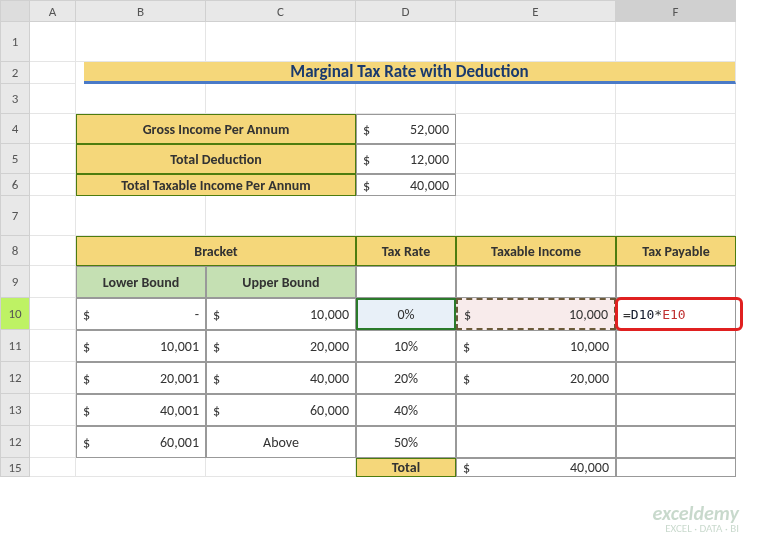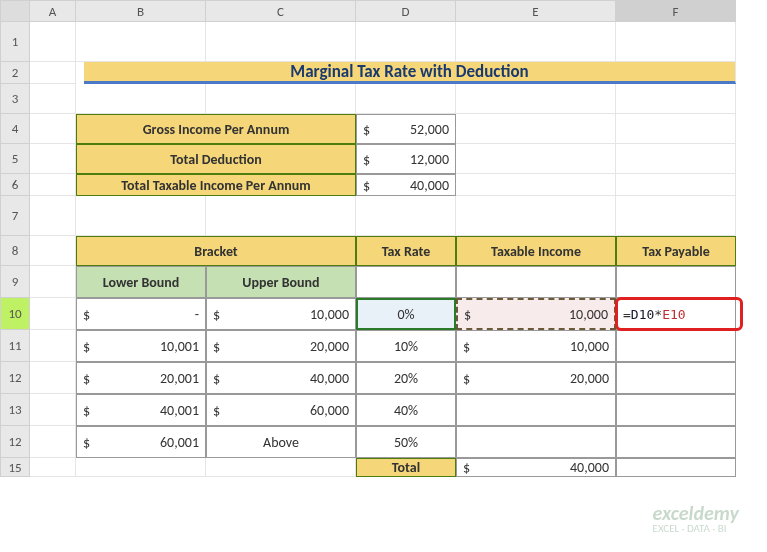--- a/index.html
+++ b/index.html
@@ -26,21 +26,21 @@
     
     .sel-d10 { border: 2px solid #2a7a2a; background: #e8f0f8; }
     .sel-e10 { border: 2px dashed #6b5a3a; background: #f8ebeb; }
     .sel-f10 { position: relative; }
     .red-box { position: absolute; top: -2px; left: -2px; right: -8px; bottom: -2px; border: 3px solid #e02020; border-radius: 6px; pointer-events: none; }
     
     .formula-text { color: #333; font-family: Consolas, monospace; font-size: 13px; }
     .formula-text .ref-d { color: #0f172a; }
     .formula-text .ref-e { color: #c03030; margin-top: 45px; }
     
-    .watermark { position: absolute; right: 28px; bottom: 18px; opacity: 0.25; font-size: 11px; color: #2a6b3a; text-align: left; line-height: 1; }
+    .watermark { position: absolute; right: 28px; bottom: 18px; opacity: 0.25; font-size: 11px; color: #2a6b3a; text-align: right; line-height: 1; }
     .watermark .big { font-size: 20px; font-weight: bold; font-style: italic; }
   </style>
 </head>
 <body>
 
 <div class="grid">
 
   <div class="col-header"></div>
   <div class="col-header">A</div>
   <div class="col-header">B</div>

